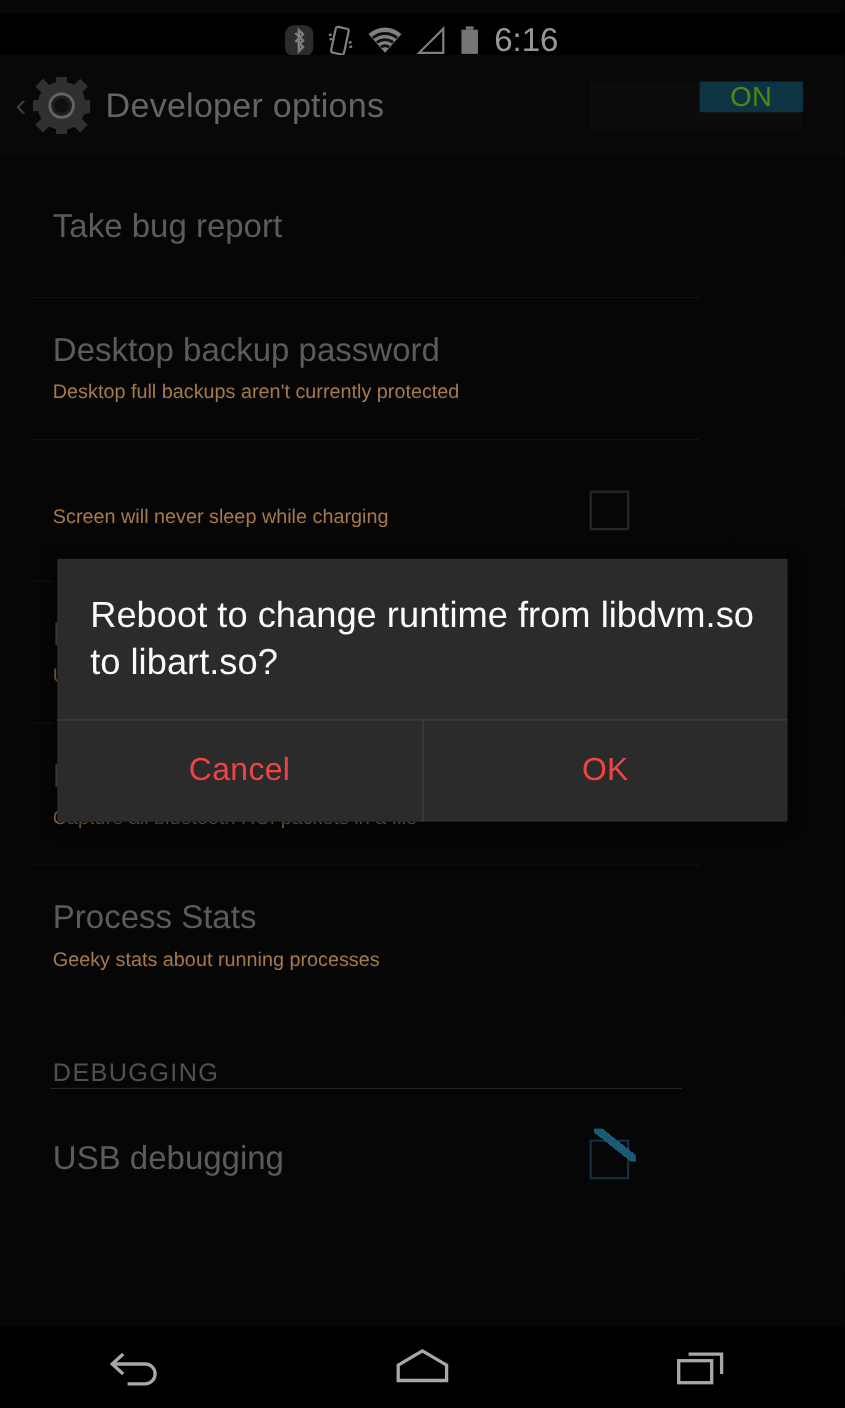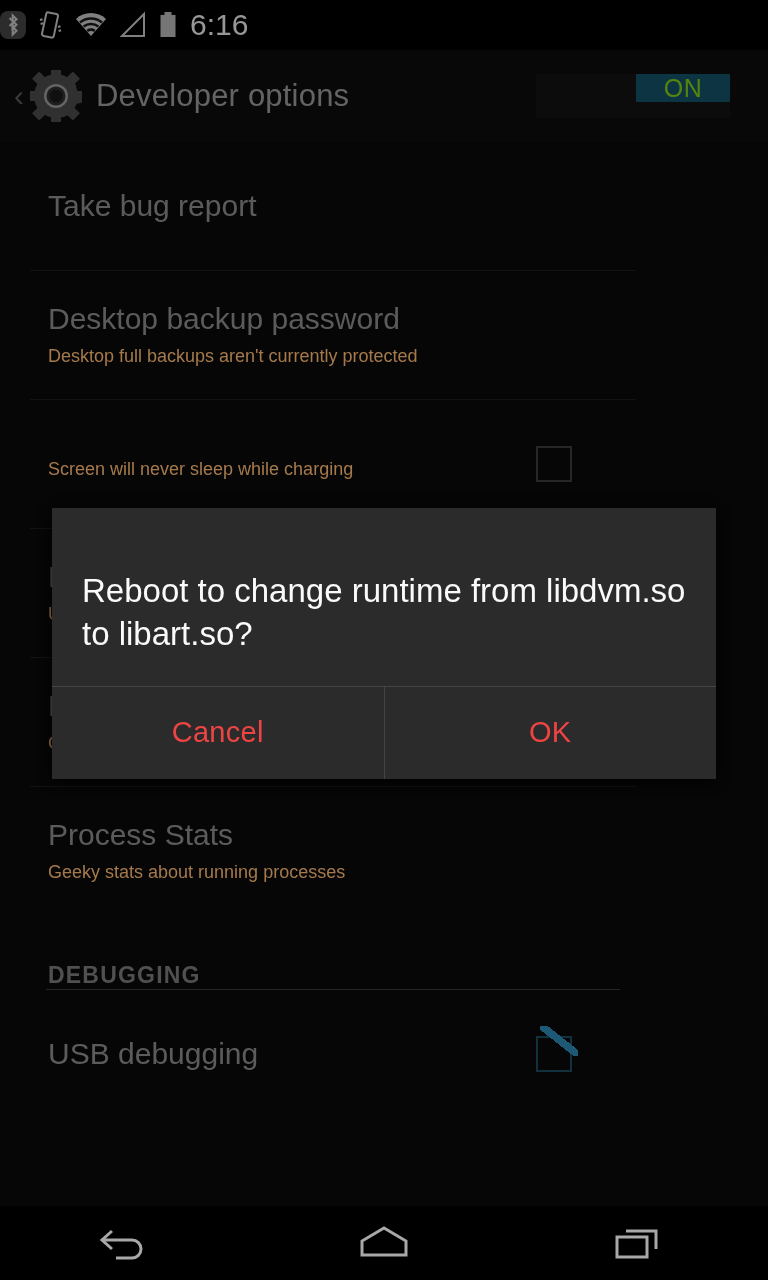--- a/index.html
+++ b/index.html
@@ -18,29 +18,30 @@
     position: relative;
     width: 768px;
     height: 1280px;
     background: #0a0a0a;
     overflow: hidden;
   }
 
   
   .status-bar {
     position: absolute;
-    top: 0; left: 0;
+    top: 12px; left: 0;
     width: 768px;
     height: 50px;
     background: #000;
     display: flex;
     align-items: center;
-    justify-content: flex-start;
+    justify-content: center;
     padding-right: 14px;
     box-sizing: border-box;
+    padding-left: 13px;
   }
   .status-icons {
     display: flex;
     align-items: center;
     gap: 11px;
   }
   .sb-icon {
     display: block;
     opacity: .92;
   }
@@ -175,21 +176,21 @@
     top: -12px;
     width: 38px;
     height: 30px;
     background:
       linear-gradient(to top right, transparent 44%, #2d89b4 44%, #2d89b4 60%, transparent 60%);
     transform: rotate(0deg);
   }
   .section-header {
     color: #7b7b7b;
     font-size: 23px;
-    font-weight: bold;
+    font-weight: normal;
     letter-spacing: 1.2px;
     padding: 0 48px;
     display: flex;
     align-items: flex-end;
     box-sizing: border-box;
   }
 
   
   .scrim {
     position: absolute;
@@ -202,21 +203,20 @@
     left: 52px;
     top: 508px;
     width: 664px;
     background: #2b2b2b;
     box-shadow: 0 2px 14px rgba(0,0,0,.85);
     border-radius: 1px;
     overflow: hidden;
   }
   .dialog-body {
     padding: 30px 30px 30px 30px;
-    margin-top: 32px;
   }
   .dialog-message {
     color: #fafafa;
     font-size: 33px;
     line-height: 1.30;
     font-weight: 400;
   }
   .dialog-divider {
     height: 1px;
     background: #444444;

